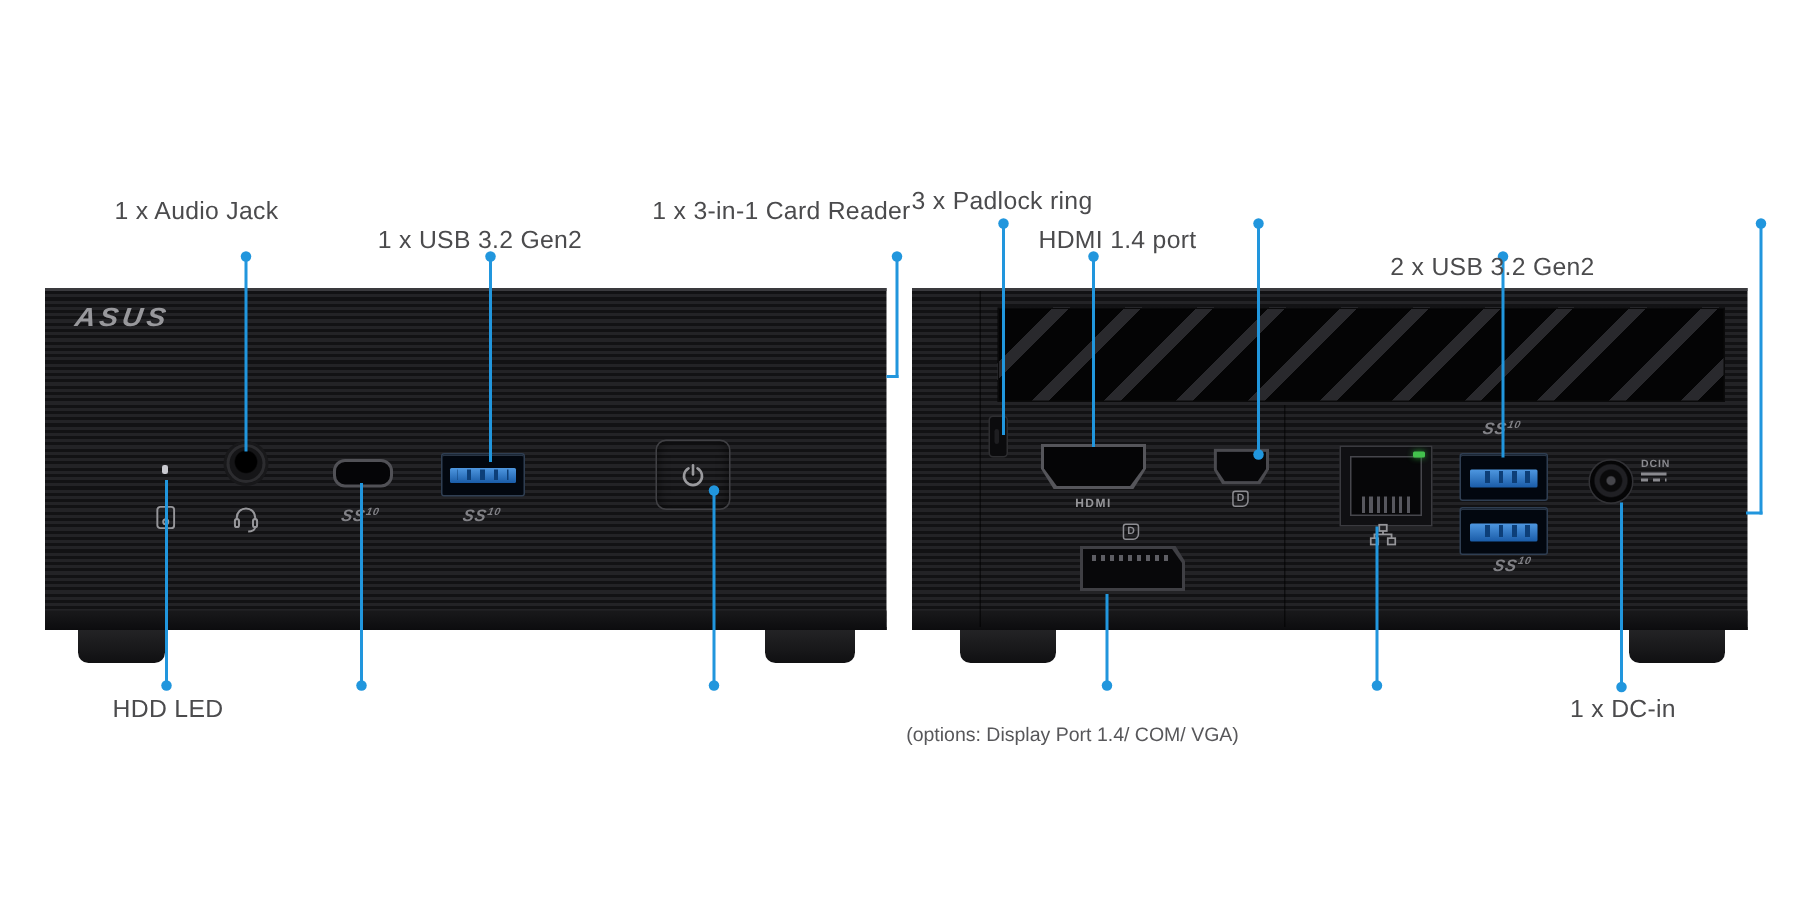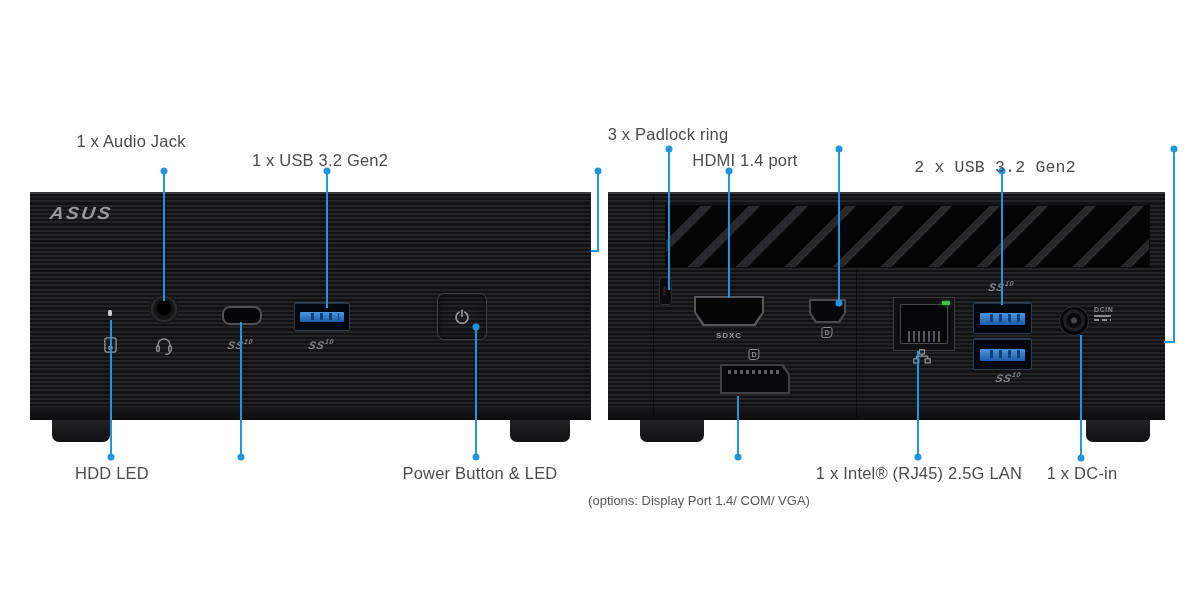--- a/index.html
+++ b/index.html
@@ -131,21 +131,21 @@
   <div class="device" style="left:608px;width:557px;"></div>
   <div class="foot" style="left:640px;width:64px;"></div>
   <div class="foot" style="left:1086px;width:64px;"></div>
   <div class="grille"></div>
   <i class="seam" style="left:653px;top:194px;height:224px;"></i>
   <i class="seam" style="left:856px;top:270px;height:148px;"></i>
 
   <i class="padlock" style="left:659px;top:277px;"></i>
 
   <div class="hdmi" style="left:694px;top:296px;"></div>
-  <div class="mark" style="left:729px;top:331px;">SDXC</div>
+  <div class="mark" style="left:729px;top:331px;">HDMI</div>
 
   <div class="mdp" style="left:809px;top:299px;"></div>
   <div class="dpg" style="left:827px;top:327px;">D</div>
 
   <div class="rj45" style="left:893px;top:297px;">
     <i class="inner"></i>
       <i class="comb"></i>
       <i class="lled"></i>
   </div>
   <svg class="icon" style="left:913px;top:349px;" width="18" height="15" viewBox="0 0 18 15" fill="none" stroke="#96969a" stroke-width="1.2">
@@ -220,25 +220,24 @@
   <i class="vline" style="left:917px;top:351px;height:105px;"></i>
   <i class="dot" style="left:918px;top:457px;"></i>
 
   <i class="vline" style="left:1080px;top:335px;height:122px;"></i>
   <i class="dot" style="left:1081px;top:458px;"></i>
 
   <div class="lbl" style="left:131px;top:132px;">1 x Audio Jack</div>
 
   <div class="lbl" style="left:320px;top:151px;text-align:right;">1 x USB 3.2 Gen2</div>
 
+  <div class="lbl" style="left:521px;top:132px;">1 x 3-in-1 Card Reader</div>
 
   <div class="lbl" style="left:668px;top:125px;">3 x Padlock ring</div>
   <div class="lbl" style="left:745px;top:151px;">HDMI 1.4 port</div>
-  <div class="lbl" style="left:995px;top:158px;font-family:Liberation Mono, monospace;">2 x USB 3.2 Gen2</div>
+  <div class="lbl" style="left:995px;top:169px;">2 x USB 3.2 Gen2</div>
 
   <div class="lbl" style="left:112px;top:464px;">HDD LED</div>
-  <div class="lbl" style="left:480px;top:464px;">Power Button &amp; LED</div>
-
-  <div class="cap" style="left:699px;top:482px;margin-top:11px;">(options: Display Port 1.4/ COM/ VGA)</div>
-  <div class="lbl" style="left:919px;top:464px;">1 x Intel® (RJ45) 2.5G LAN</div>
+
+  <div class="cap" style="left:715px;top:482px;">(options: Display Port 1.4/ COM/ VGA)</div>
   <div class="lbl" style="left:1082px;top:464px;">1 x DC-in</div>
 
 </div>
 
 </body></html>

